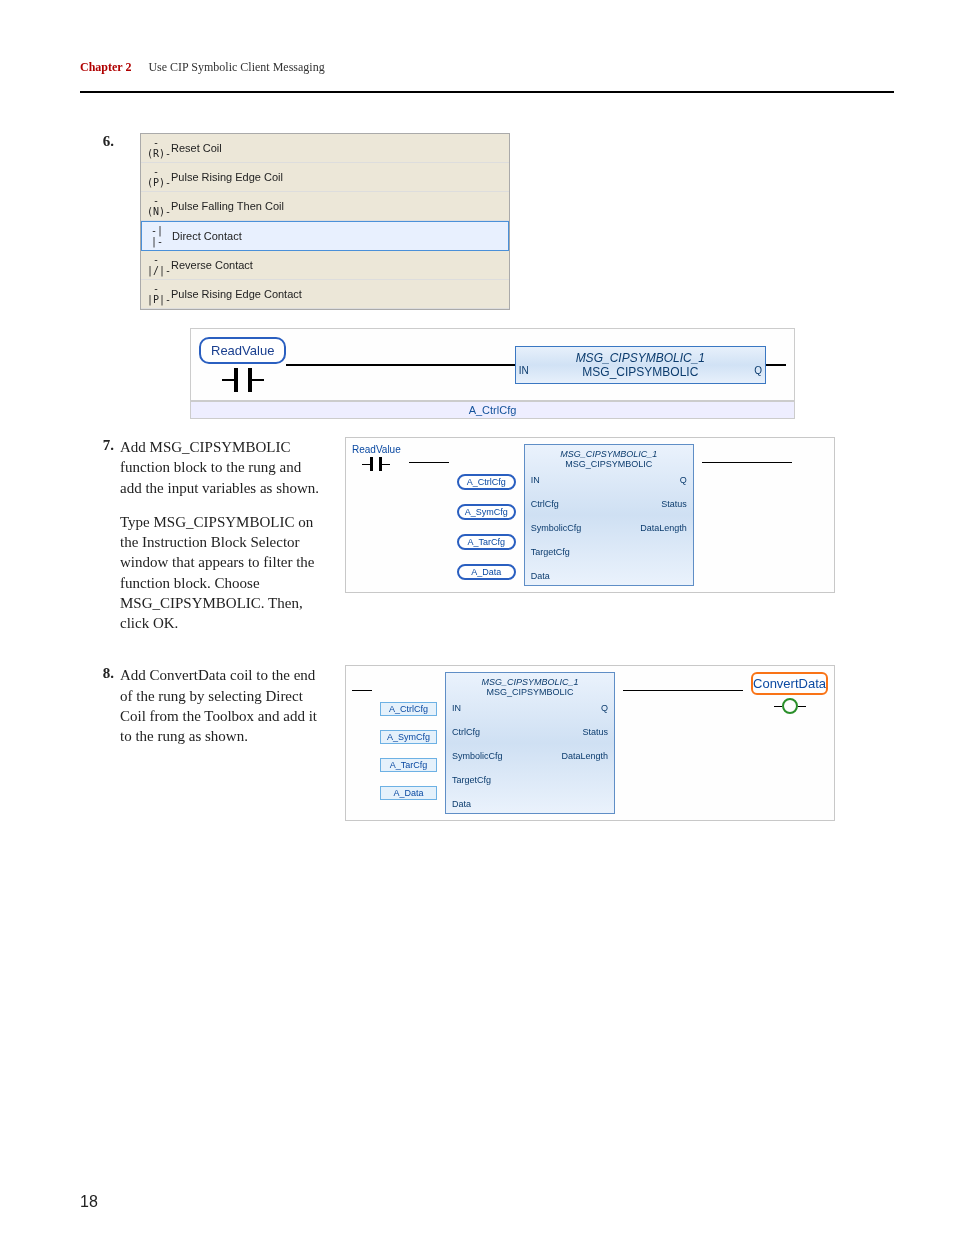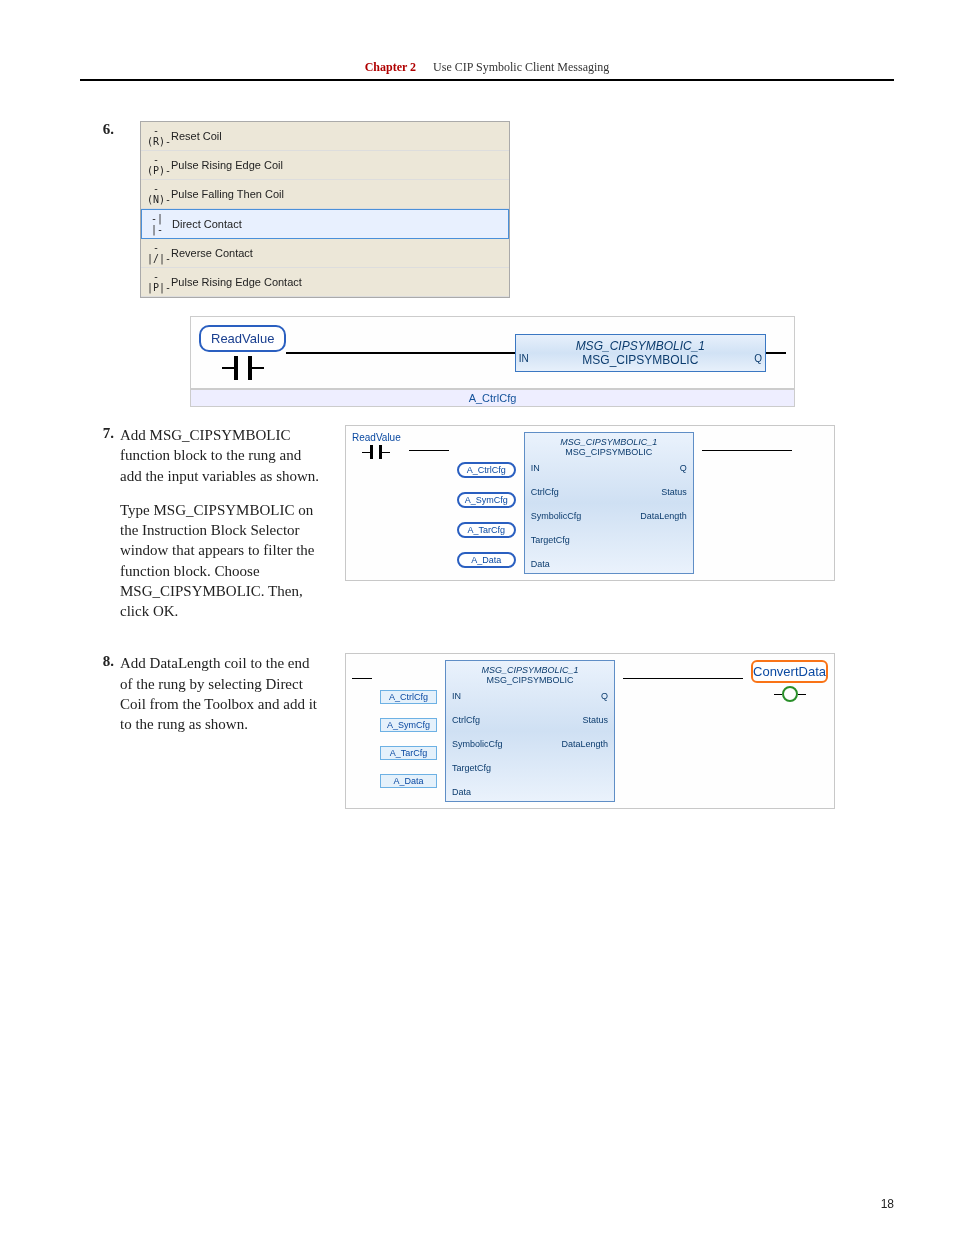--- a/index.html
+++ b/index.html
@@ -8,22 +8,21 @@
     background: #fff;
     color: #222;
     width: 954px;
     margin: 0 auto;
     padding: 60px 60px 40px 80px;
     position: relative;
     min-height: 1235px;
   }
   .header-line {
     font-size: 12px;
-    margin-bottom: 4px;
-    text-align: center;
+    margin-bottom: 16px;
   }
   .header-line .ch { color: #b00000; font-weight: bold; }
   .header-line .sub { color: #333; margin-left: 14px; }
   .rule { border: none; border-top: 2px solid #000; margin-bottom: 40px; }
   .row { display: flex; align-items: flex-start; margin-bottom: 18px; }
   .num-col {
     width: 30px;
     text-align: right;
     font-weight: bold;
     font-size: 15px;
@@ -80,21 +79,21 @@
   }
   .fb .title1 { text-align:center; font-style:italic; font-size:9px; }
   .fb .title2 { text-align:center; font-size:9px; margin-bottom:2px; }
   .fb-grid { display:flex; }
   .fb-grid .l, .fb-grid .r { display:flex; flex-direction:column; gap:14px; padding-top:4px; }
   .fb-grid .l { align-items:flex-start; }
   .fb-grid .r { align-items:flex-end; margin-left:auto; }
   .coil-sym { width:16px; height:16px; border:2px solid #000; border-radius:50%; position:relative; }
   .coil-sym.green { border-color:#2a8f2a; }
   .coil-box { border:2px solid #f97316; border-radius:6px; padding:2px 0; font-size:13px; color:#0b4aa2; }
-  .footer { position:absolute; bottom:24px; left:80px; right:60px; display:flex; justify-content:flex-end; font-size:12px; font-family: Arial, sans-serif; color:#222; }
+  .footer { position:absolute; bottom:24px; left:80px; right:60px; display:flex; justify-content:flex-start; font-size:16px; font-family: Arial, sans-serif; color:#222; }
   .vars-col { display:flex; flex-direction:column; gap:14px; padding-top:30px; }
   .vars-col.oval .var-label { border-radius:10px; border:2px solid #2a5fc0; background:#fff; }
 </style>
 </head>
 <body>
 
 <div class="header-line">
   <span class="ch">Chapter 2</span>
   <span class="sub">Use CIP Symbolic Client Messaging</span>
 </div>
@@ -210,21 +209,21 @@
         </div>
         <span class="mini-wire" style="width:90px; margin-top:18px;"></span>
       </div>
     </div>
   </div>
 </div>
 
 <div class="row" style="margin-top:4px;">
   <div class="num-col">8.</div>
   <div class="text-col">
-    <p>Add DataLength coil to the end of the rung by selecting Direct Coil from the Toolbox and add it to the rung as shown.</p>
+    <p>Add ConvertData coil to the end of the rung by selecting Direct Coil from the Toolbox and add it to the rung as shown.</p>
   </div>
   <div class="img-col">
     <div class="rung-dia" style="width:490px;">
       <div class="rung-row">
         <span class="mini-wire" style="width:20px; margin-top:18px;"></span>
 
         <div class="vars-col">
           <div class="var-label">A_CtrlCfg</div>
           <div class="var-label">A_SymCfg</div>
           <div class="var-label">A_TarCfg</div>

